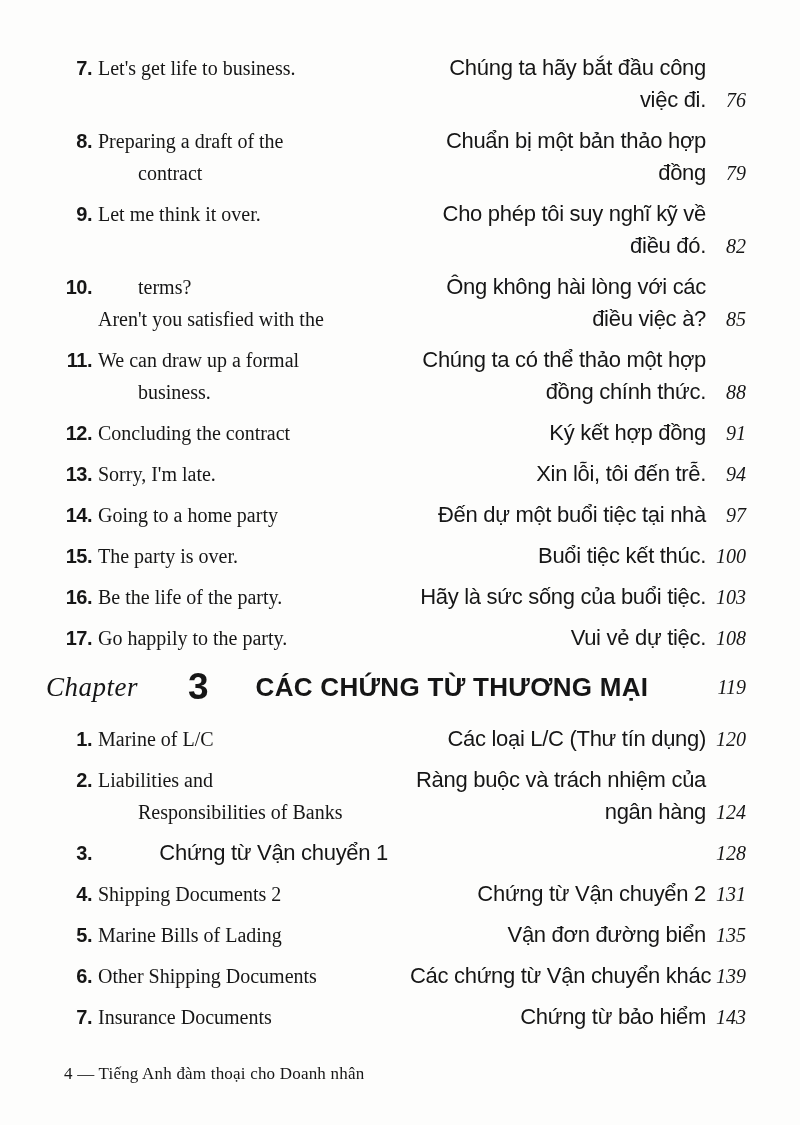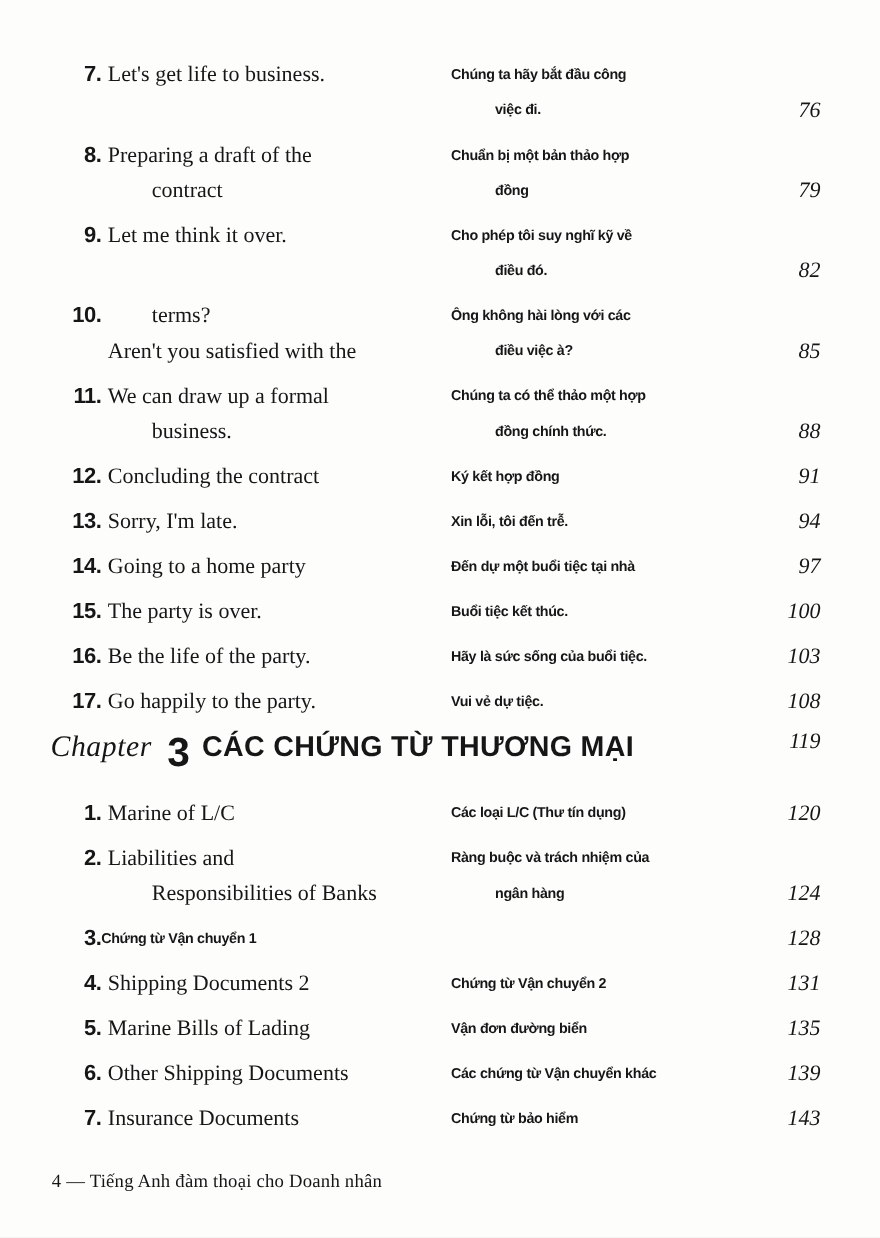--- a/index.html
+++ b/index.html
@@ -16,48 +16,48 @@
     font-family:"Liberation Sans","DejaVu Sans",sans-serif;
     font-weight:bold; font-size:20px; line-height:32px; letter-spacing:-0.5px;
   }
   .en {
     flex:0 0 312px; margin-left:6px;
     font-size:20px; line-height:32px;
   }
   .vi {
     flex:0 0 296px;
     font-family:"Liberation Sans","DejaVu Sans",sans-serif;
-    font-weight:bold; font-size:13px; line-height:32px; letter-spacing:-0.3px;
+    font-weight:normal; font-size:22px; line-height:32px; letter-spacing:-0.3px;text-align:right;
   }
   .line { white-space:nowrap; }
   .line.l2 { padding-left:40px; }
   .line:empty { display:none; }
   .pg {
     flex:1 1 auto; align-self:flex-end; text-align:right;
     font-style:italic; font-size:20px; line-height:32px;
   }
 
   .chapter-heading {
-    display:flex; align-items:flex-start; margin:4px 0 12px 0; height:48px;
+    display:flex; align-items:center; margin:4px 0 12px 0; height:48px;gap:36px;
   }
   .ch-label { font-style:italic; font-size:27px; letter-spacing:0.5px; }
   .ch-num {
     font-family:"Liberation Sans","DejaVu Sans",sans-serif;
     font-weight:bold; font-size:37px; margin-left:14px; letter-spacing:-1px;
   }
   .ch-title {
     flex:1 1 auto;
     font-family:"Liberation Sans","DejaVu Sans",sans-serif;
     font-weight:bold; font-size:26px; margin-left:12px; letter-spacing:0.3px;
     white-space:nowrap;
   }
   .ch-pg { font-style:italic; font-size:20px; text-align:right; }
 
   .footer {
-    position:absolute; left:47px; top:1064px;
+    position:absolute; left:64px; top:1064px;
     font-size:17px; font-weight:500; letter-spacing:0.2px;
   }
 </style>
 </head>
 <body>
 
 <div class="page">
   <div class="content">
 
     <div>

